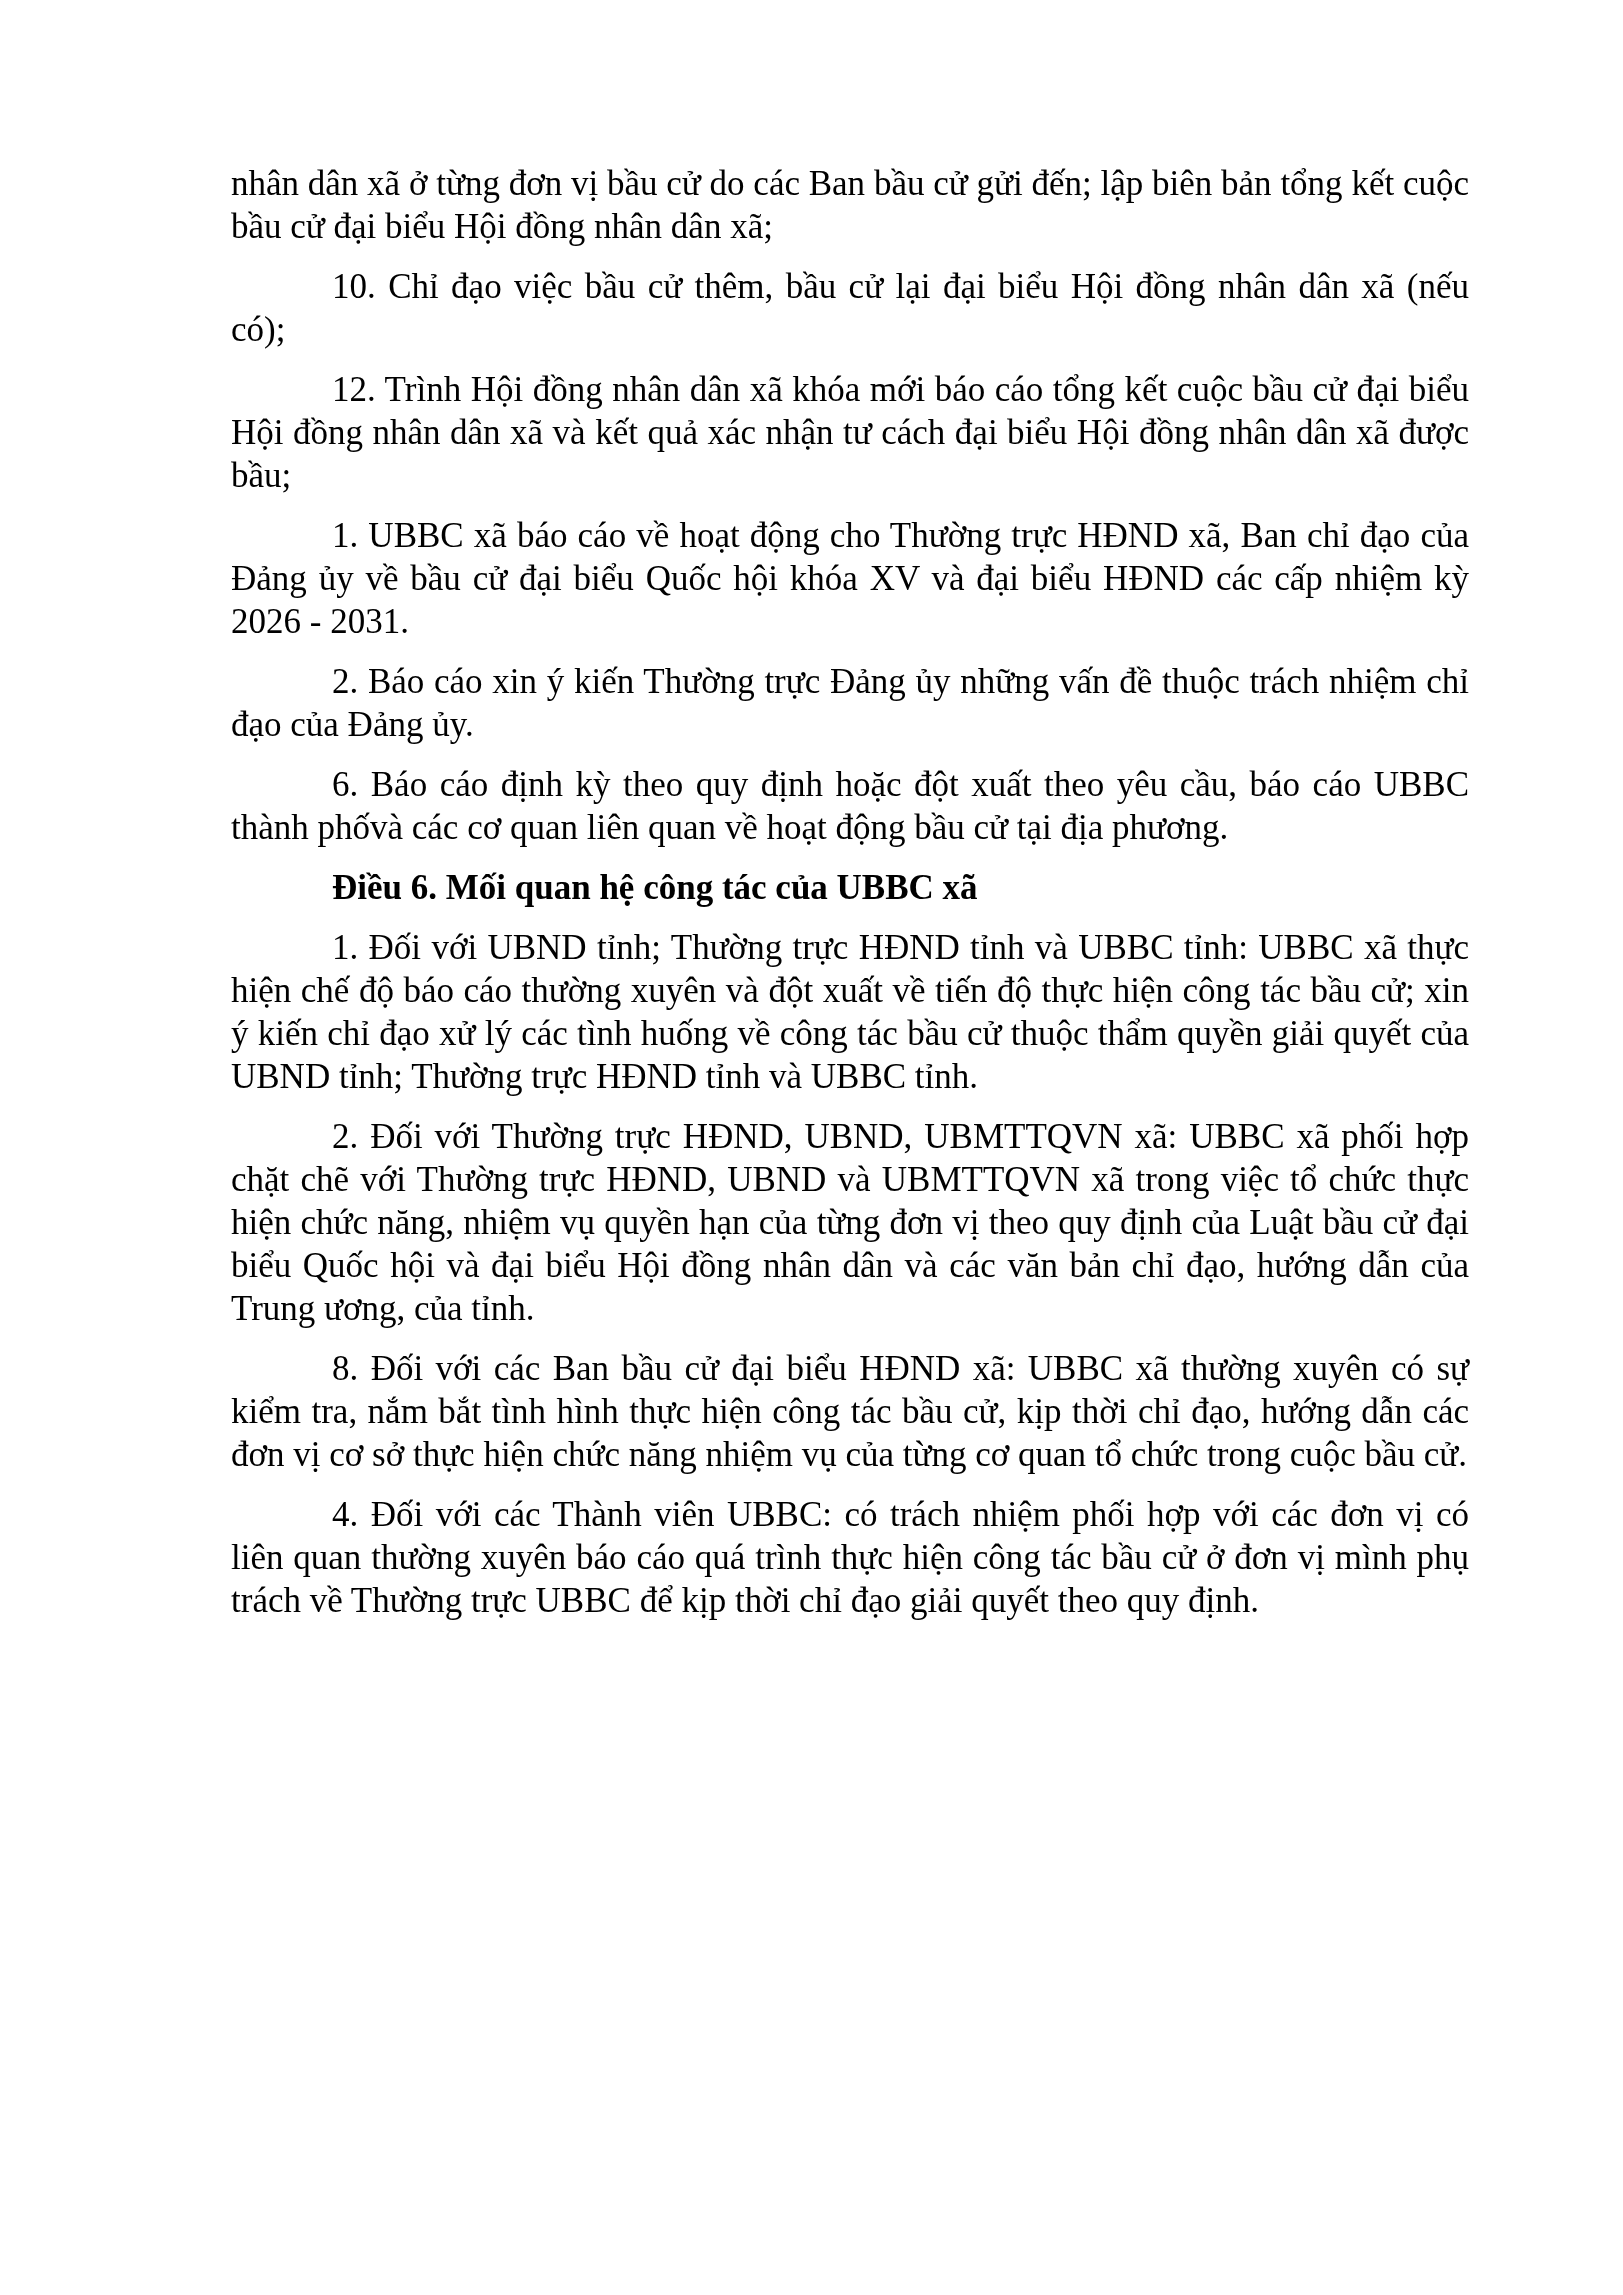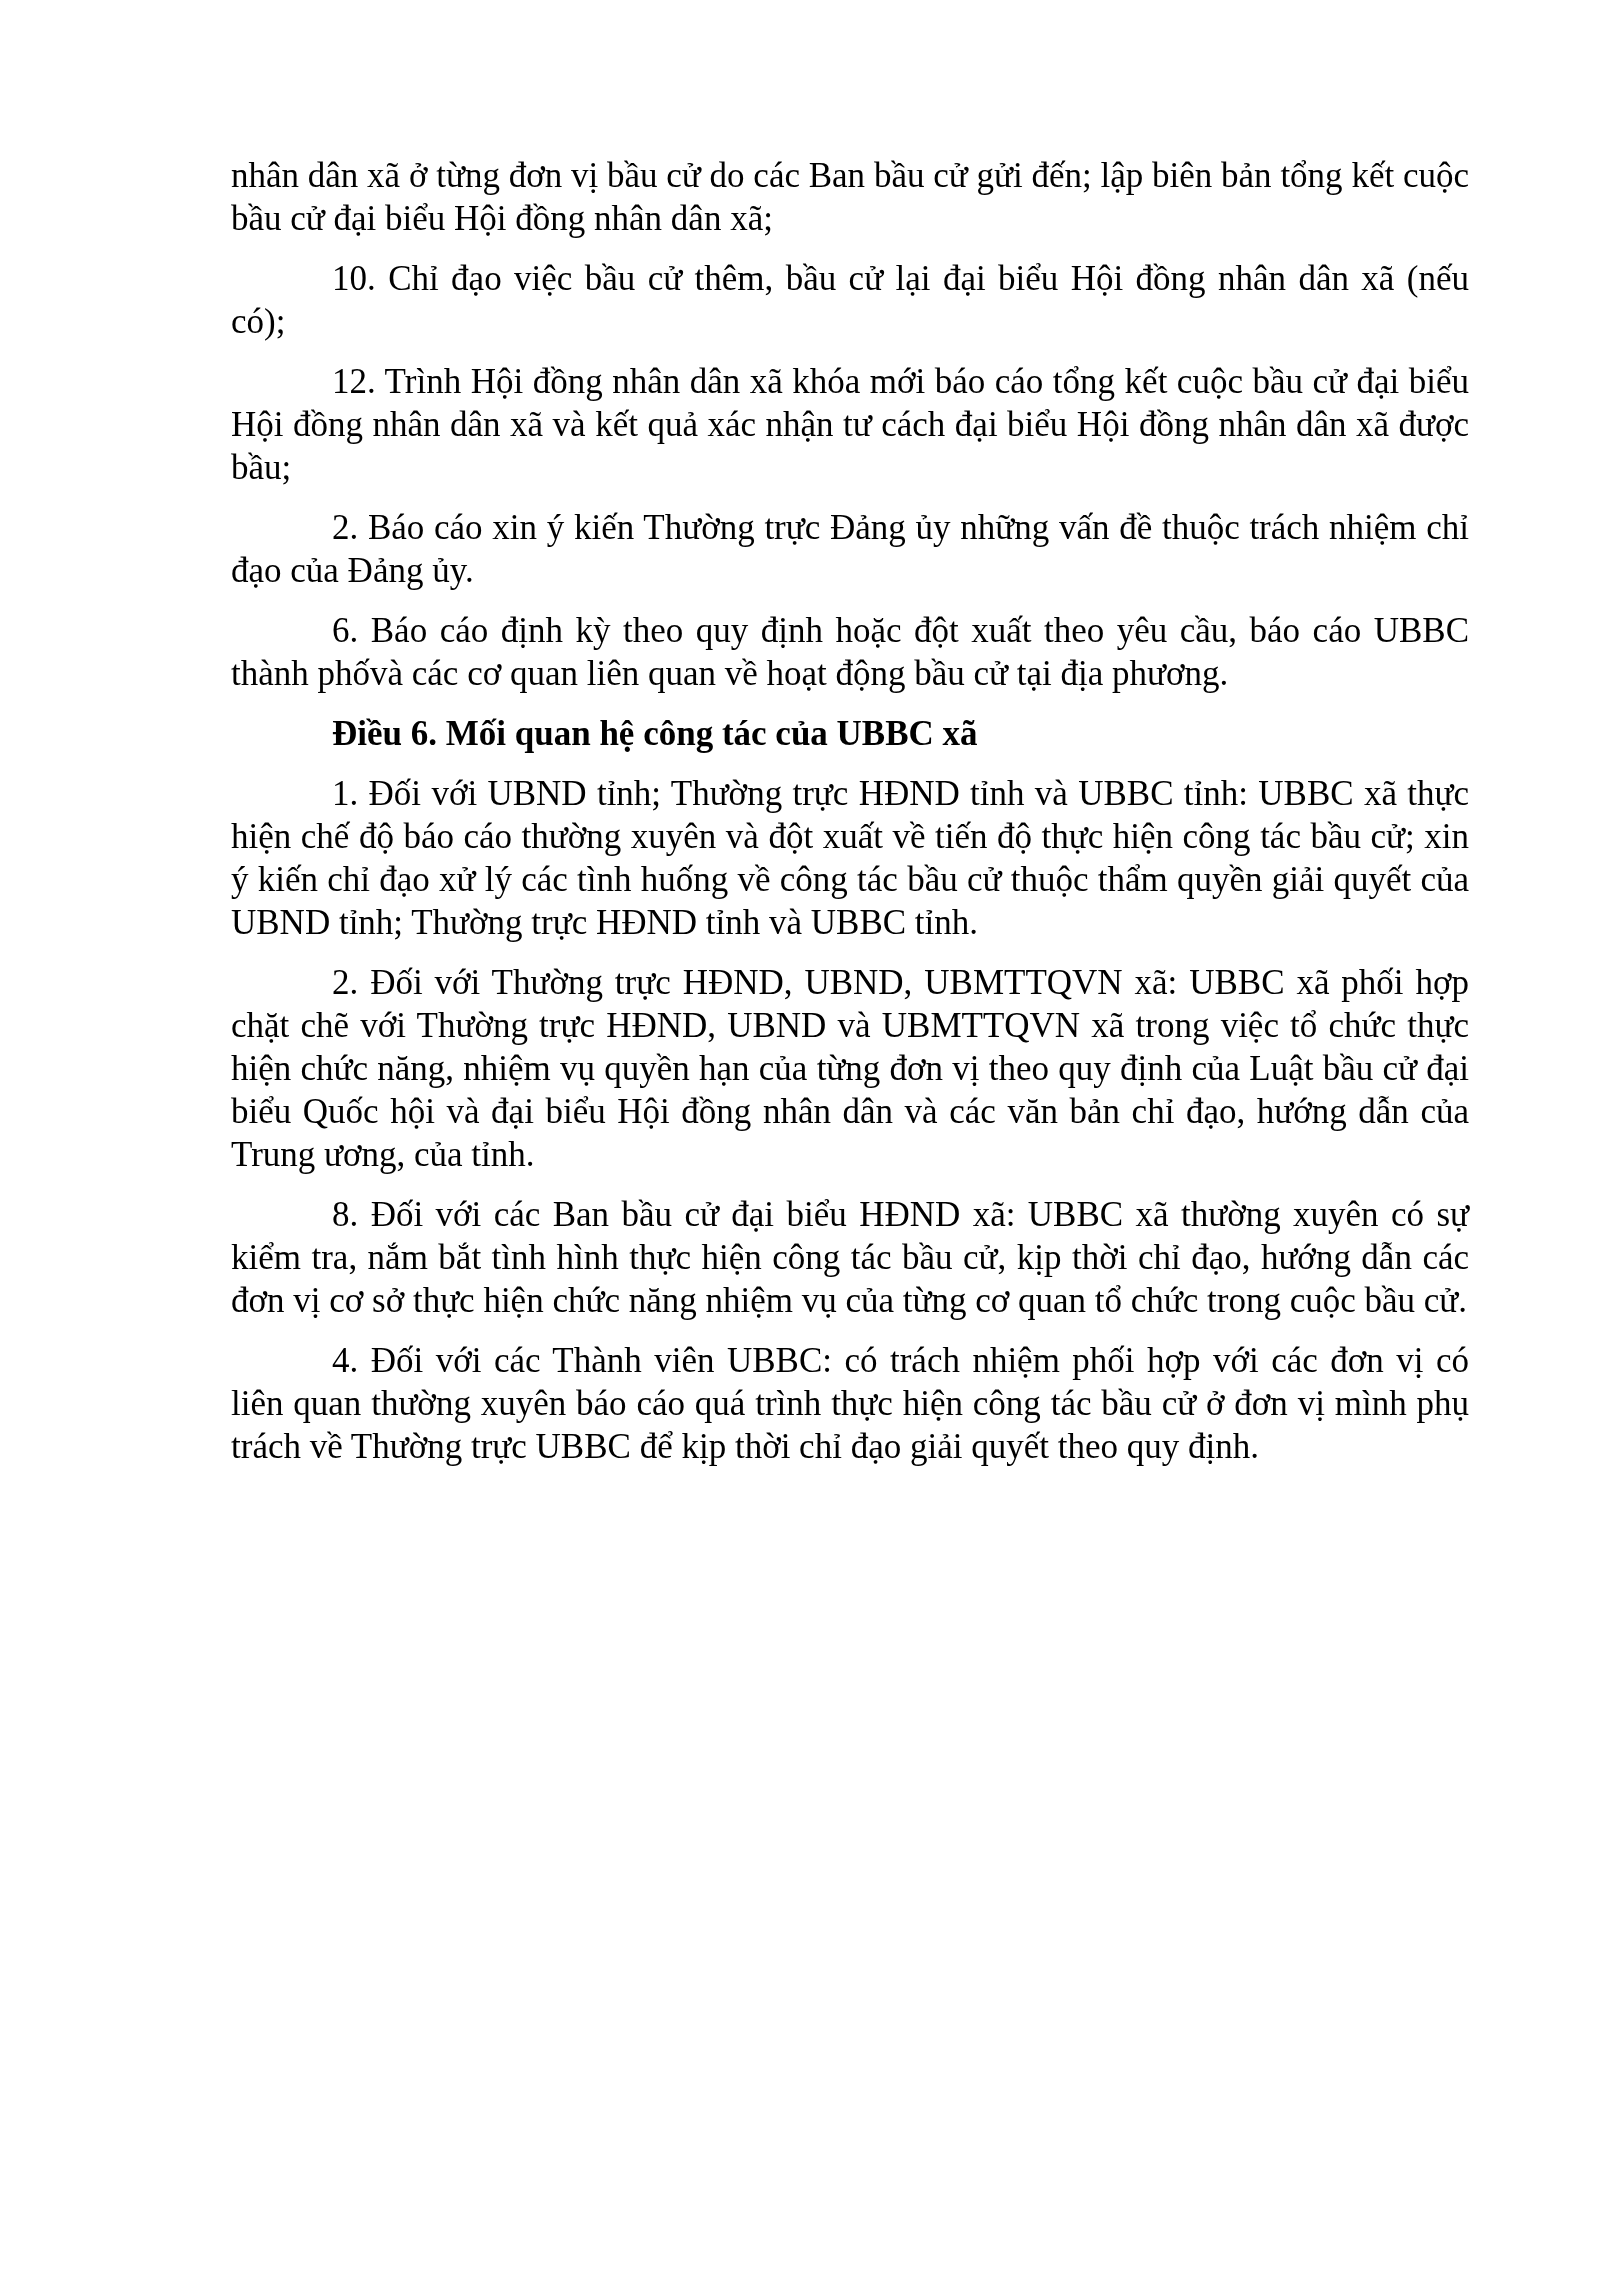--- a/index.html
+++ b/index.html
@@ -19,40 +19,41 @@
     left: 231px;
     top: 154px;
     width: 1238px;
     color: #000000;
     font-family: "Liberation Serif", "DejaVu Serif", serif;
     font-size: 35px;
     line-height: 43px;
     text-align: justify;
   }
   .content p {
-    margin: 0 0 17px 0;
+    margin: 8px 0 17px 0;
     text-indent: 101px;
     padding: 0;
   }
   .content p.continued {
     text-indent: 0;
   }
   .content p.heading {
     font-weight: bold;
     text-align: left;
   }
 </style>
 </head>
 <body>
 
 <div class="page">
   <div class="content">
     <p class="continued">nhân dân xã ở từng đơn vị bầu cử do các Ban bầu cử gửi đến; lập biên bản tổng kết cuộc bầu cử đại biểu Hội đồng nhân dân xã;</p>
     <p>10. Chỉ đạo việc bầu cử thêm, bầu cử lại đại biểu Hội đồng nhân dân xã (nếu có);</p>
     <p>12. Trình Hội đồng nhân dân xã khóa mới báo cáo tổng kết cuộc bầu cử đại biểu Hội đồng nhân dân xã và kết quả xác nhận tư cách đại biểu Hội đồng nhân dân xã được bầu;</p>
+    <p>1. UBBC xã báo cáo về hoạt động cho Thường trực HĐND xã, Ban chỉ đạo của Đảng ủy về bầu cử đại biểu Quốc hội khóa XV và đại biểu HĐND các cấp nhiệm kỳ 2026 - 2031.</p>
     <p>2. Báo cáo xin ý kiến Thường trực Đảng ủy những vấn đề thuộc trách nhiệm chỉ đạo của Đảng ủy.</p>
     <p>6. Báo cáo định kỳ theo quy định hoặc đột xuất theo yêu cầu, báo cáo UBBC thành phốvà các cơ quan liên quan về hoạt động bầu cử tại địa phương.</p>
     <p class="heading">Điều 6. Mối quan hệ công tác của UBBC xã</p>
     <p>1. Đối với UBND tỉnh; Thường trực HĐND tỉnh và UBBC tỉnh: UBBC xã thực hiện chế độ báo cáo thường xuyên và đột xuất về tiến độ thực hiện công tác bầu cử; xin ý kiến chỉ đạo xử lý các tình huống về công tác bầu cử thuộc thẩm quyền giải quyết của UBND tỉnh; Thường trực HĐND tỉnh và UBBC tỉnh.</p>
     <p>2. Đối với Thường trực HĐND, UBND, UBMTTQVN xã: UBBC xã phối hợp chặt chẽ với Thường trực HĐND, UBND và UBMTTQVN xã trong việc tổ chức thực hiện chức năng, nhiệm vụ quyền hạn của từng đơn vị theo quy định của Luật bầu cử đại biểu Quốc hội và đại biểu Hội đồng nhân dân và các văn bản chỉ đạo, hướng dẫn của Trung ương, của tỉnh.</p>
     <p>8. Đối với các Ban bầu cử đại biểu HĐND xã: UBBC xã thường xuyên có sự kiểm tra, nắm bắt tình hình thực hiện công tác bầu cử, kịp thời chỉ đạo, hướng dẫn các đơn vị cơ sở thực hiện chức năng nhiệm vụ của từng cơ quan tổ chức trong cuộc bầu cử.</p>
     <p>4. Đối với các Thành viên UBBC: có trách nhiệm phối hợp với các đơn vị có liên quan thường xuyên báo cáo quá trình thực hiện công tác bầu cử ở đơn vị mình phụ trách về Thường trực UBBC để kịp thời chỉ đạo giải quyết theo quy định.</p>
   </div>
 </div>
 

